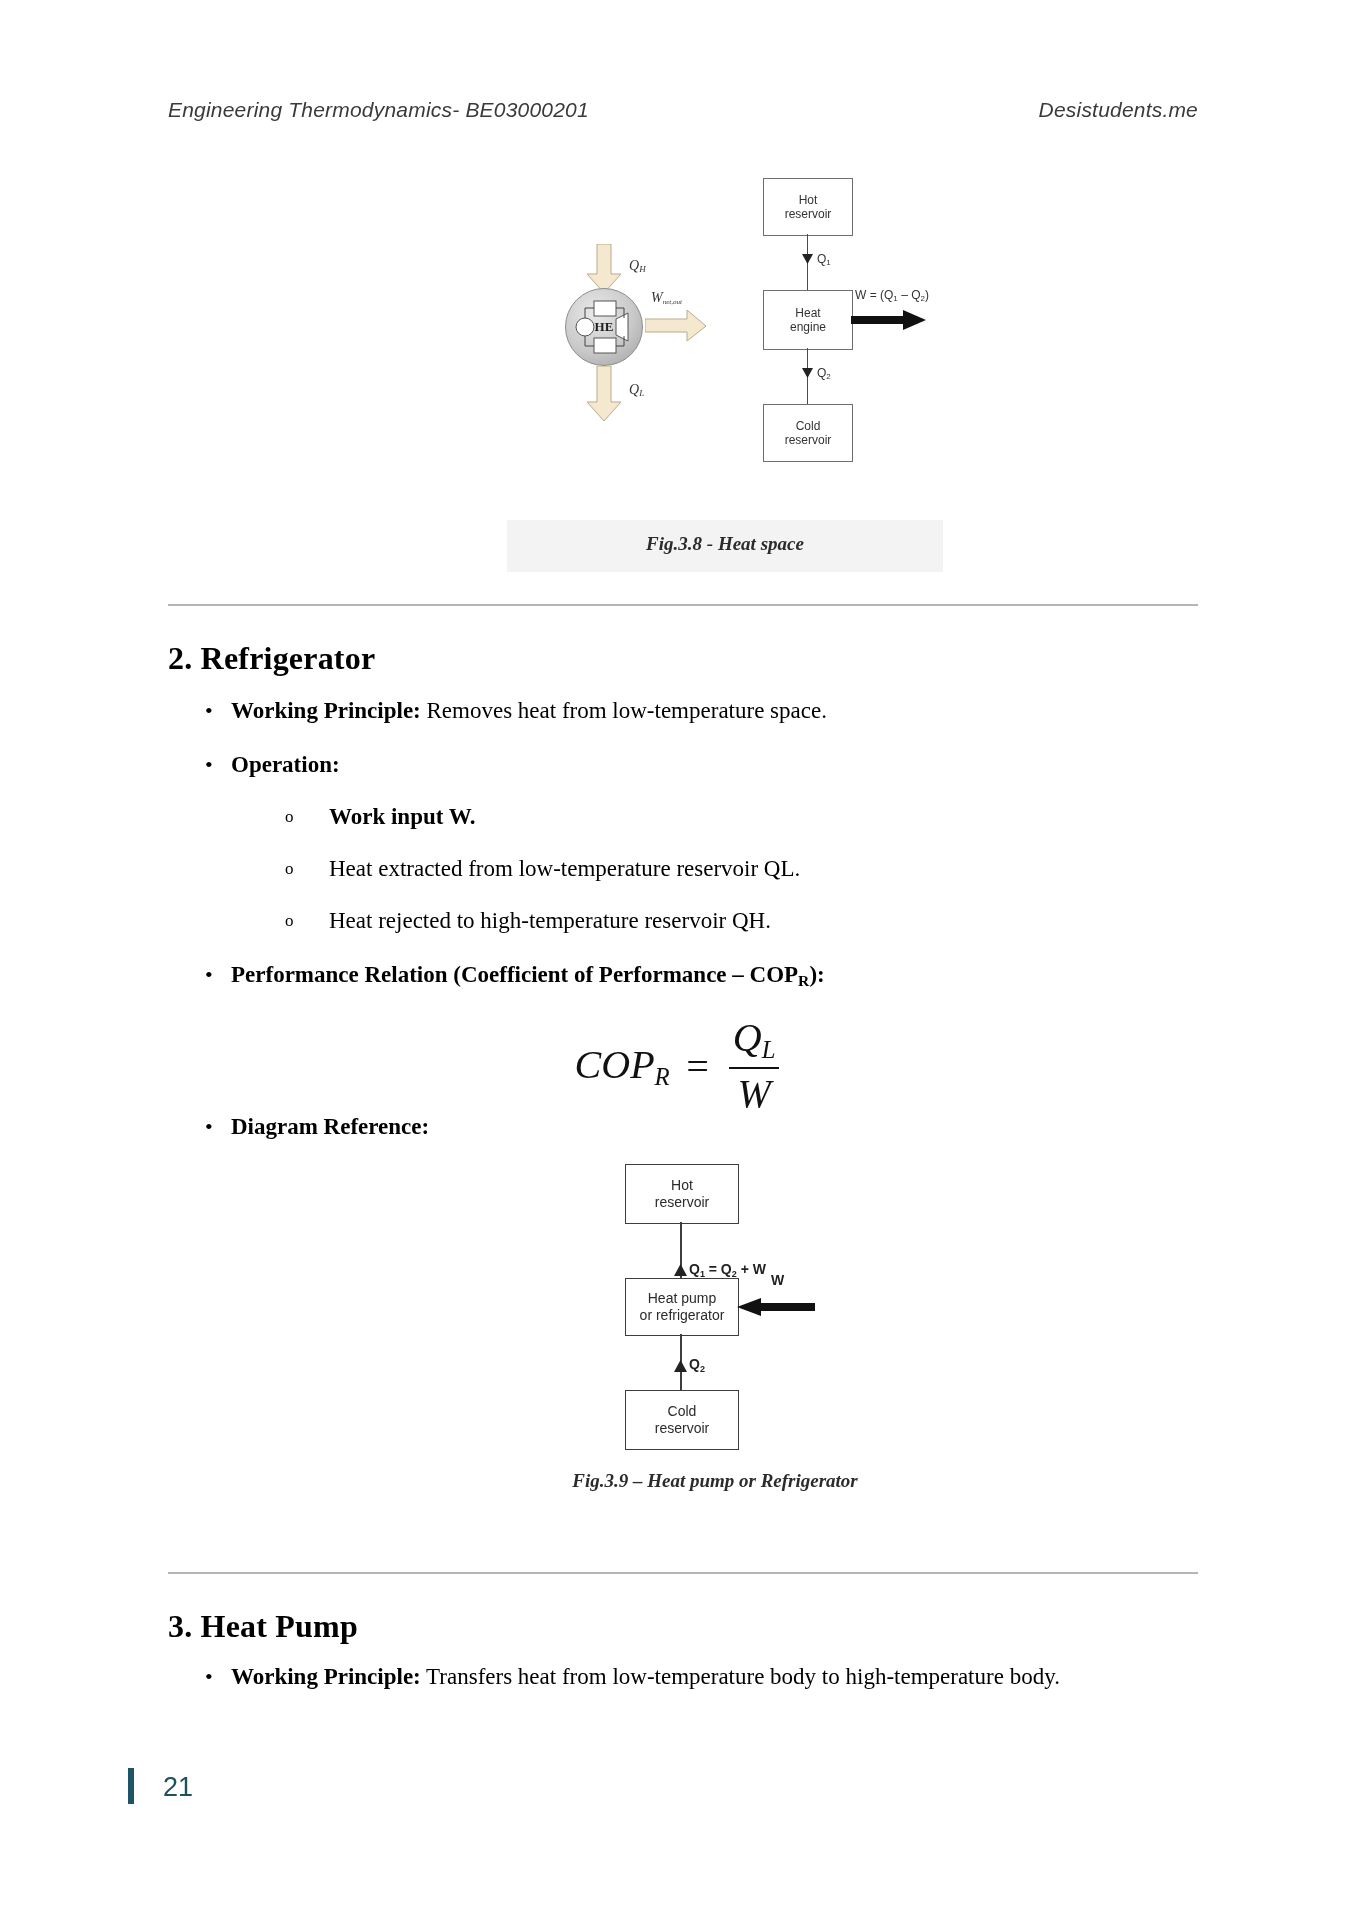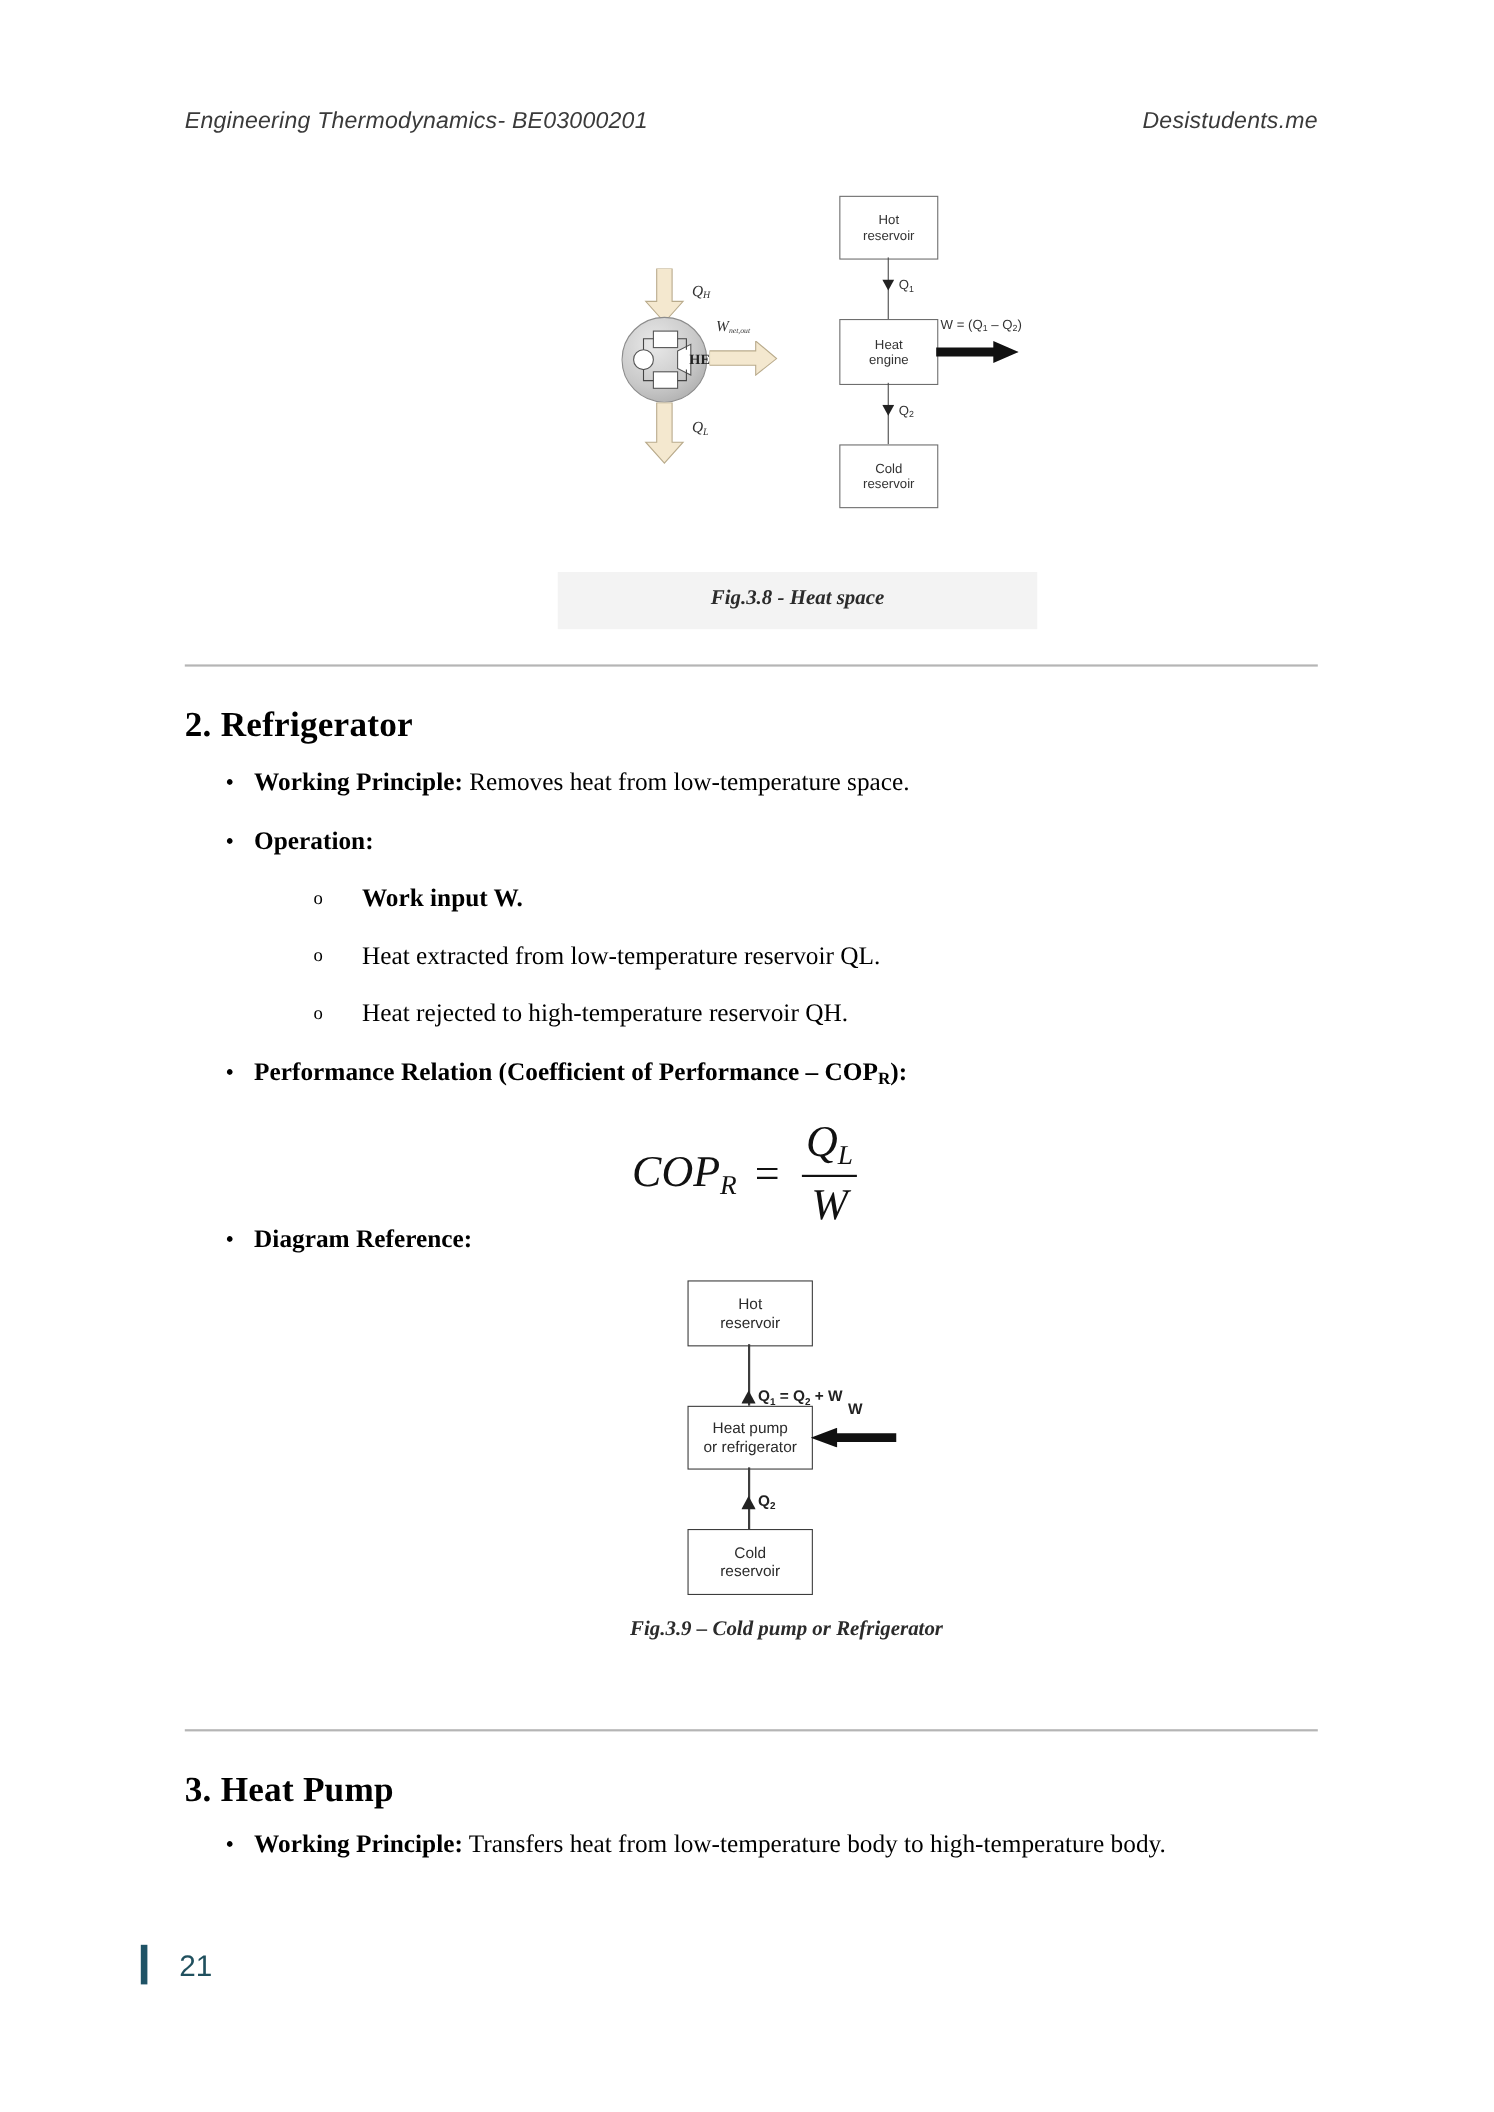--- a/index.html
+++ b/index.html
@@ -51,21 +51,21 @@
   .cloud-label i{font-style:italic;}
   .cloud-label .sb{font-size:8px;vertical-align:-2px;font-style:italic;}
 
   .bigarrow{position:absolute;}
   .qlabel{position:absolute;font-family:"Liberation Serif",serif;font-style:italic;font-size:14px;color:#333;}
   .qlabel .sb{font-size:9px;vertical-align:-2px;}
 
   .he-circle{position:absolute;left:60px;top:120px;width:76px;height:76px;border-radius:50%;
              background:radial-gradient(circle at 38% 32%, #e9e9e9 0%, #c9c9c9 55%, #9e9e9e 100%);
              border:1px solid #8c8c8c;}
-  .he-text{position:absolute;left:0;top:30px;width:76px;text-align:center;font-family:"Liberation Serif",serif;font-weight:700;font-size:13px;color:#222;margin-left:32px;}
+  .he-text{position:absolute;left:0;top:30px;width:76px;text-align:center;font-family:"Liberation Serif",serif;font-weight:700;font-size:13px;color:#222;}
 
   
   .box{position:absolute;border:1px solid #6e6e6e;background:#fff;
        font-family:"Liberation Sans",sans-serif;font-size:12px;color:#333;
        display:flex;align-items:center;justify-content:center;text-align:center;line-height:14px;}
   .vline{position:absolute;background:#4a4a4a;width:1px;}
   .blabel{position:absolute;font-family:"Liberation Sans",sans-serif;font-size:12px;color:#333;white-space:nowrap;}
   .blabel .sb{font-size:8px;vertical-align:-2px;}
 
   
@@ -247,21 +247,21 @@
     <svg style="position:absolute;left:99px;top:200px;" width="13" height="13" viewBox="0 0 13 13">
         <path d="M6.5,0 L13,12 L0,12 Z" fill="#222"></path>
       </svg>
     <div class="f2label" style="left:114px;top:196px;">
       <span>Q</span><span class="sb">2</span>
     </div>
 
     <div class="f2box" style="left:50px;top:230px;width:112px;height:58px;white-space:pre-line;">Cold
 reservoir</div>
 
-    <div class="fig-caption" style="top:310px;left:-130px;width:540px;">Fig.3.9 – Cold pump or Refrigerator</div>
+    <div class="fig-caption" style="top:310px;left:-130px;width:540px;">Fig.3.9 – Heat pump or Refrigerator</div>
   </div>
 
   <div class="rule r2"></div>
 
   <div class="h-num" style="left:168px;top:1608px;">3. Heat Pump</div>
 
   <div class="bullet-row" style="left:205px;top:1660px;width:975px;">
     <div class="bullet-dot">•</div>
     <div class="bullet-text">
       <span class="b">Working Principle:</span><span> Transfers heat from low-temperature body to high-temperature body.</span>

